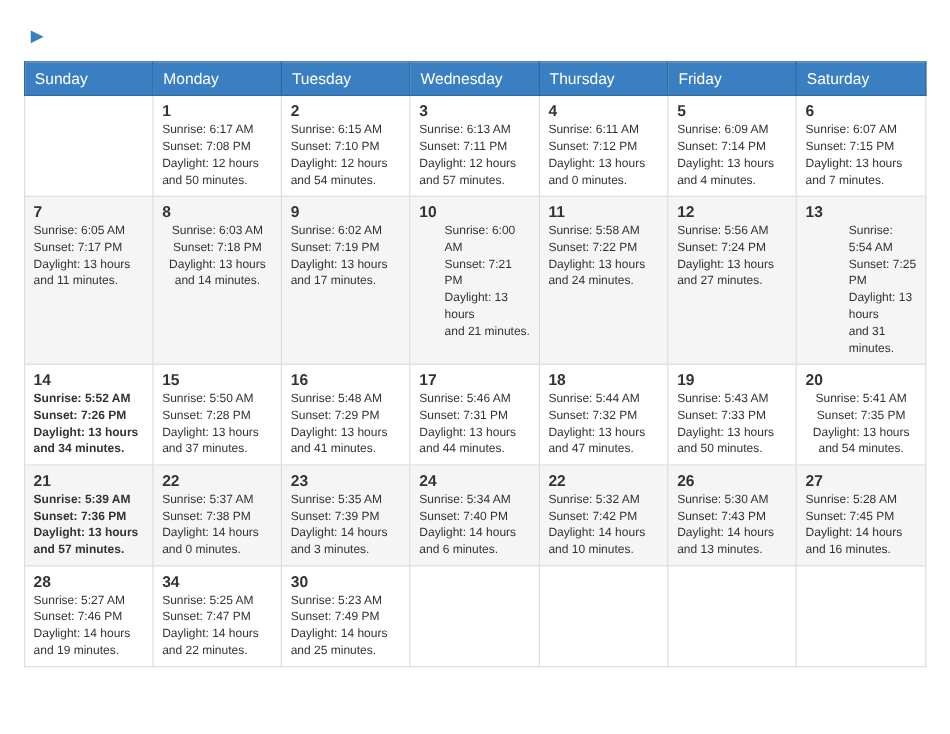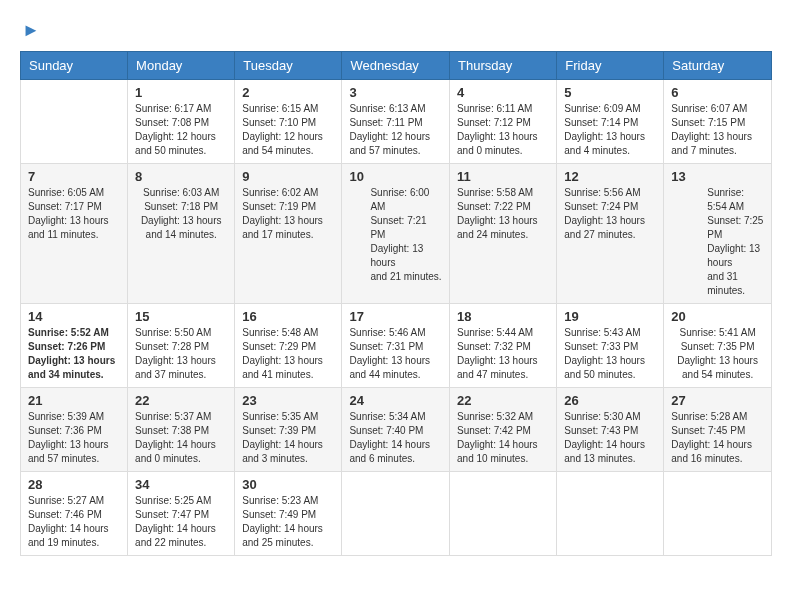--- a/index.html
+++ b/index.html
@@ -267,21 +267,21 @@
           <span class="day-num">20</span>
           <div class="day-info" style="white-space: pre-line; text-align: center;">Sunrise: 5:41 AM
 Sunset: 7:35 PM
 Daylight: 13 hours
 and 54 minutes.</div>
         </td>
       </tr>
       <tr class="row-alt">
         <td>
           <span class="day-num">21</span>
-          <div class="day-info" style="white-space: pre-line;">Sunrise: 5:39 AM
+          <div class="day-info" style="white-space: pre-line; font-weight: bold;">Sunrise: 5:39 AM
 Sunset: 7:36 PM
 Daylight: 13 hours
 and 57 minutes.</div>
         </td>
         <td>
           <span class="day-num">22</span>
           <div class="day-info" style="white-space: pre-line;">Sunrise: 5:37 AM
 Sunset: 7:38 PM
 Daylight: 14 hours
 and 0 minutes.</div>

